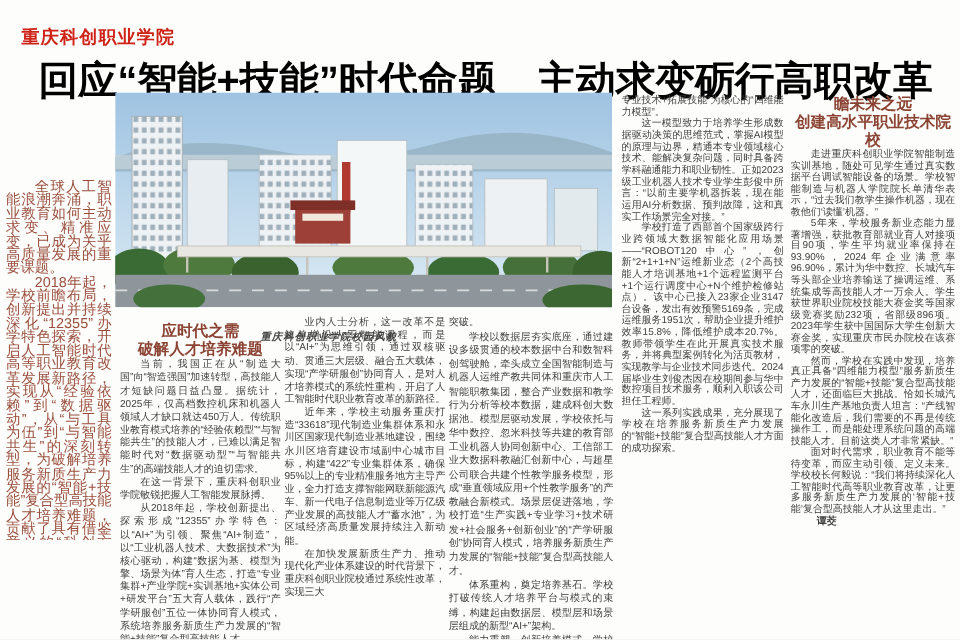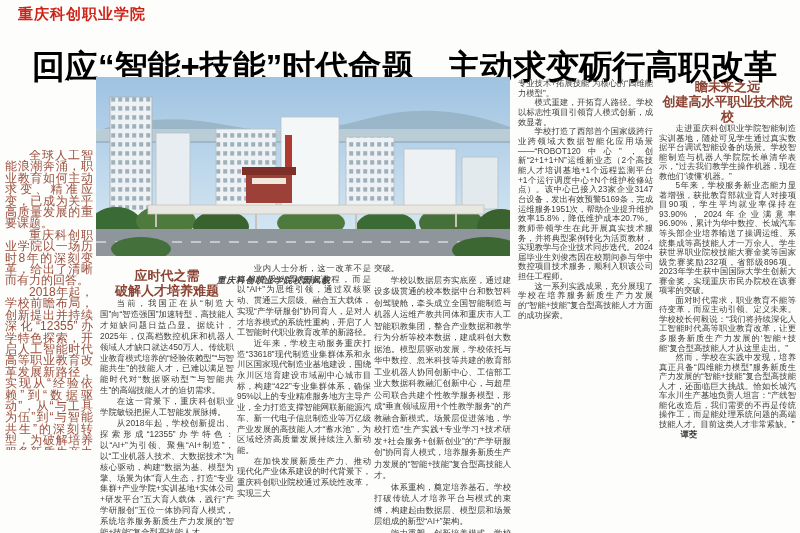--- a/index.html
+++ b/index.html
@@ -1,18 +1,18 @@
 <!DOCTYPE html>
 <html><head>
 <meta charset="utf-8">
 <style>
   html,body{margin:0;padding:0;}
   body{font-family:"Liberation Sans","DejaVu Sans",sans-serif;background:#e8e8e6;}
   .page{position:relative;width:800px;height:533px;background:#fdfdfb;overflow:hidden;margin:0 auto;}
-  .kicker{position:absolute;left:18px;top:5px;font-size:15px;font-weight:bold;color:#cf2318;letter-spacing:1px;}
+  .kicker{position:absolute;left:18px;top:22px;font-size:15px;font-weight:bold;color:#cf2318;letter-spacing:1px;}
   .headline{position:absolute;left:32px;top:26px;width:775px;font-size:33px;font-weight:bold;color:#000000;letter-spacing:0px;white-space:nowrap;margin-top:19px;}
   .col{position:absolute;overflow:hidden;color:#3d3d3d;text-align:justify;}
   .col p{margin:0;}
   .indent{text-indent:2em;}
   .colA{left:5px;top:150px;width:88px;height:300px;font-size:12px;line-height:11.4px;color:#9a4f3e;}
   .colA p{margin:0;}
   .colB{left:100px;top:268px;width:134px;height:265px;font-size:8.4px;line-height:10.9px;}
   .colC{left:237px;top:263px;width:134px;height:270px;font-size:8.4px;line-height:10.7px;}
   .colD{left:374px;top:263px;width:137px;height:270px;font-size:8.4px;line-height:11.5px;}
   .colE{left:518px;top:79px;width:135px;height:454px;font-size:8.3px;line-height:9.65px;}
@@ -82,21 +82,20 @@
       <rect x="0" y="152" width="414" height="27" fill="#8f969b"></rect>
       <line x1="0" y1="165" x2="414" y2="165" stroke="#d8dadc" stroke-width="1.5" stroke-dasharray="10 9"></line>
       <ellipse cx="45" cy="172" rx="30" ry="12" fill="#44703c"></ellipse>
       <ellipse cx="390" cy="173" rx="34" ry="13" fill="#3c6632"></ellipse>
     </g>
   </svg>
   <div class="caption">重庆科创职业学院校园风貌</div>
 
   <div class="col colA">
     <p class="indent">全球人工智能浪潮奔涌，职业教育如何主动求变、精准应变，已成为关乎高质量发展的重要课题。</p>
-    <p class="indent">重庆科创职业学院以一场历时8年的深刻变革，给出了清晰而有力的回答。</p>
     <p class="indent">2018年起，学校前瞻布局，创新提出并持续深化“12355”办学特色探索，开启人工智能时代高等职业教育改革发展新路径，实现从“经验依赖”到“数据驱动”，从“与工具为伍”到“与智能共生”的深刻转型，为破解培养服务新质生产力发展的“智能+技能”复合型高技能人才培养难题，贡献了具有借鉴意义的“科创方案”。</p>
   </div>
 
   <div class="col colB">
     <p class="subhead">
       <span>应时代之需</span><br>
       <span>破解人才培养难题</span>
     </p>
     <p class="indent">当前，我国正在从“制造大国”向“智造强国”加速转型，高技能人才短缺问题日益凸显。据统计，2025年，仅高档数控机床和机器人领域人才缺口就达450万人。传统职业教育模式培养的“经验依赖型”“与智能共生”的技能人才，已难以满足智能时代对“数据驱动型”“与智能共生”的高端技能人才的迫切需求。</p>
     <p class="indent">在这一背景下，重庆科创职业学院敏锐把握人工智能发展脉搏。</p>
@@ -111,31 +110,31 @@
 
   <div class="col colD">
     <p>突破。</p>
     <p class="indent">学校以数据层夯实底座，通过建设多级贯通的校本数据中台和数智科创驾驶舱，牵头成立全国智能制造与机器人运维产教共同体和重庆市人工智能职教集团，整合产业数据和教学行为分析等校本数据，建成科创大数据池。模型层驱动发展，学校依托与华中数控、忽米科技等共建的教育部工业机器人协同创新中心、工信部工业大数据科教融汇创新中心，与超星公司联合共建个性教学服务模型，形成“垂直领域应用+个性教学服务”的产教融合新模式。场景层促进落地，学校打造“生产实践+专业学习+技术研发+社会服务+创新创业”的“产学研服创”协同育人模式，培养服务新质生产力发展的“智能+技能”复合型高技能人才。</p>
     <p class="indent">体系重构，奠定培养基石。学校打破传统人才培养平台与模式的束缚，构建起由数据层、模型层和场景层组成的新型“AI+”架构。</p>
     <p class="indent">能力重塑，创新培养模式。学校在二十余年长期实践的“3+1”育人模式基础上，迭代升级“数据思维+模型运用+</p>
   </div>
 
   <div class="col colE">
     <p>专业技术+拓展技能”为核心的“四维能力模型”。</p>
-    <p class="indent">模式重建，开拓育人路径。学校以标志性项目引领育人模式创新，成效显著。</p>
+    <p class="indent">这一模型致力于培养学生形成数据驱动决策的思维范式，掌握AI模型的原理与边界，精通本专业领域核心技术、能解决复杂问题，同时具备跨学科融通能力和职业韧性。正如2023级工业机器人技术专业学生彭俊中所言：“以前主要学机器拆装，现在能运用AI分析数据、预判故障，这和真实工作场景完全对接。”</p>
     <p class="indent">学校打造了西部首个国家级跨行业跨领域大数据智能化应用场景——“ROBOT120中心”，创新“2+1+1+N”运维新业态（2个高技能人才培训基地+1个远程监测平台+1个运行调度中心+N个维护检修站点）。该中心已接入23家企业3147台设备，发出有效预警5169条，完成运维服务1951次，帮助企业提升维护效率15.8%，降低维护成本20.7%。教师带领学生在此开展真实技术服务，并将典型案例转化为活页教材，实现教学与企业技术同步迭代。2024届毕业生刘俊杰因在校期间参与华中数控项目技术服务，顺利入职该公司担任工程师。</p>
     <p class="indent">这一系列实践成果，充分展现了学校在培养服务新质生产力发展的“智能+技能”复合型高技能人才方面的成功探索。</p>
   </div>
 
   <div class="col colF">
     <p class="subhead">
       <span>瞻未来之远</span><br>
       <span>创建高水平职业技术院校</span>
     </p>
     <p class="indent">走进重庆科创职业学院智能制造实训基地，随处可见学生通过真实数据平台调试智能设备的场景。学校智能制造与机器人学院院长单清华表示，“过去我们教学生操作机器，现在教他们‘读懂’机器。”</p>
     <p class="indent">5年来，学校服务新业态能力显著增强，获批教育部就业育人对接项目90项，学生平均就业率保持在93.90%，2024年企业满意率96.90%，累计为华中数控、长城汽车等头部企业培养输送了操调运维、系统集成等高技能人才一万余人。学生获世界职业院校技能大赛金奖等国家级竞赛奖励232项，省部级896项。2023年学生获中国国际大学生创新大赛金奖，实现重庆市民办院校在该赛项零的突破。</p>
+    <p class="indent">然而，学校在实践中发现，培养真正具备“四维能力模型”服务新质生产力发展的“智能+技能”复合型高技能人才，还面临巨大挑战。恰如长城汽车永川生产基地负责人坦言：“产线智能化改造后，我们需要的不再是传统操作工，而是能处理系统问题的高端技能人才。目前这类人才非常紧缺。”</p>
     <p class="indent">面对时代需求，职业教育不能等待变革，而应主动引领、定义未来。学校校长何毅说：“我们将持续深化人工智能时代高等职业教育改革，让更多服务新质生产力发展的‘智能+技能’复合型高技能人才从这里走出。”</p>
-    <p class="indent">然而，学校在实践中发现，培养真正具备“四维能力模型”服务新质生产力发展的“智能+技能”复合型高技能人才，还面临巨大挑战。恰如长城汽车永川生产基地负责人坦言：“产线智能化改造后，我们需要的不再是传统操作工，而是能处理系统问题的高端技能人才。目前这类人才非常紧缺。”</p>
     <p class="byline">谭茭</p>
 
   </div>
 
 </div>
 
 </body></html>

